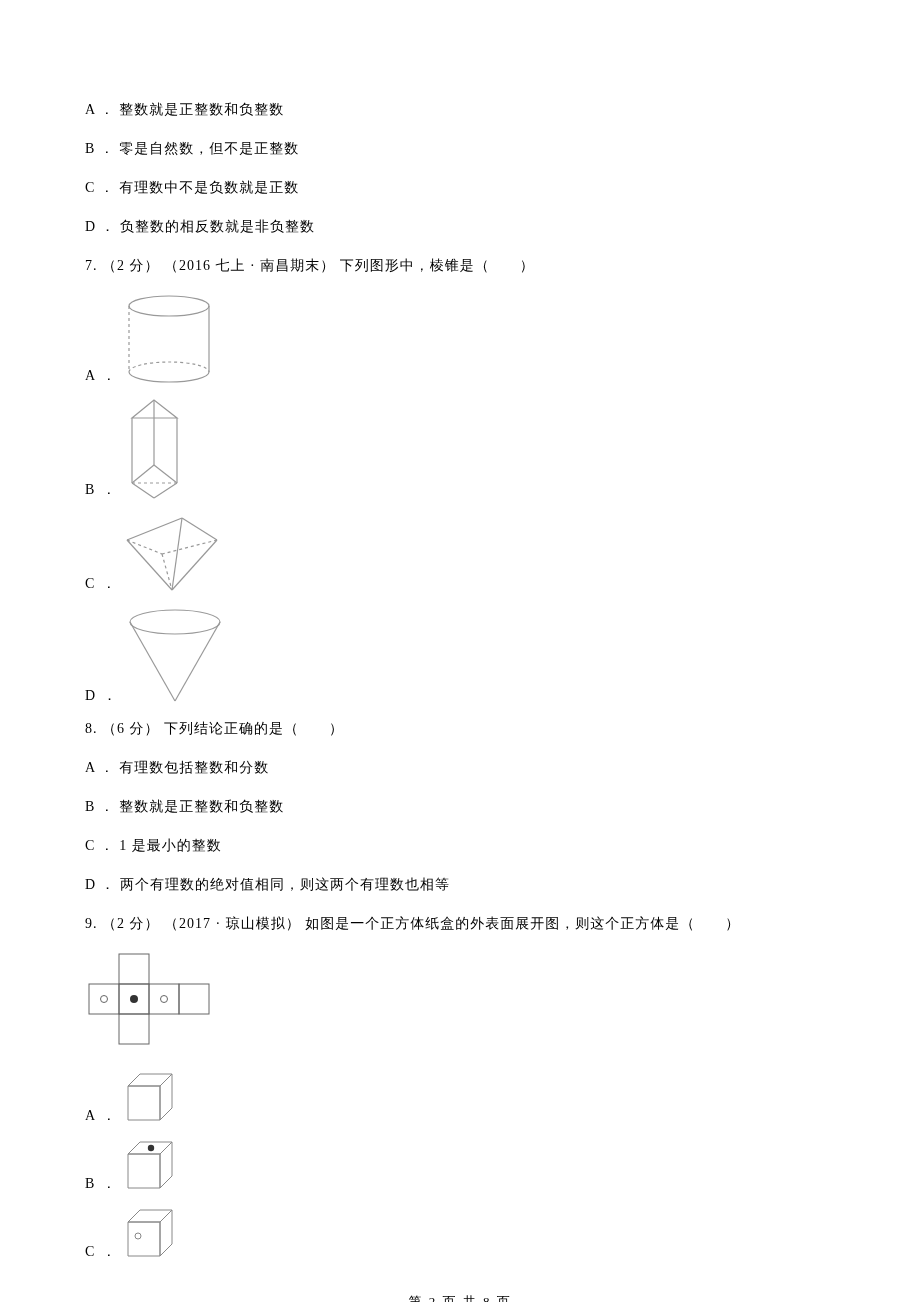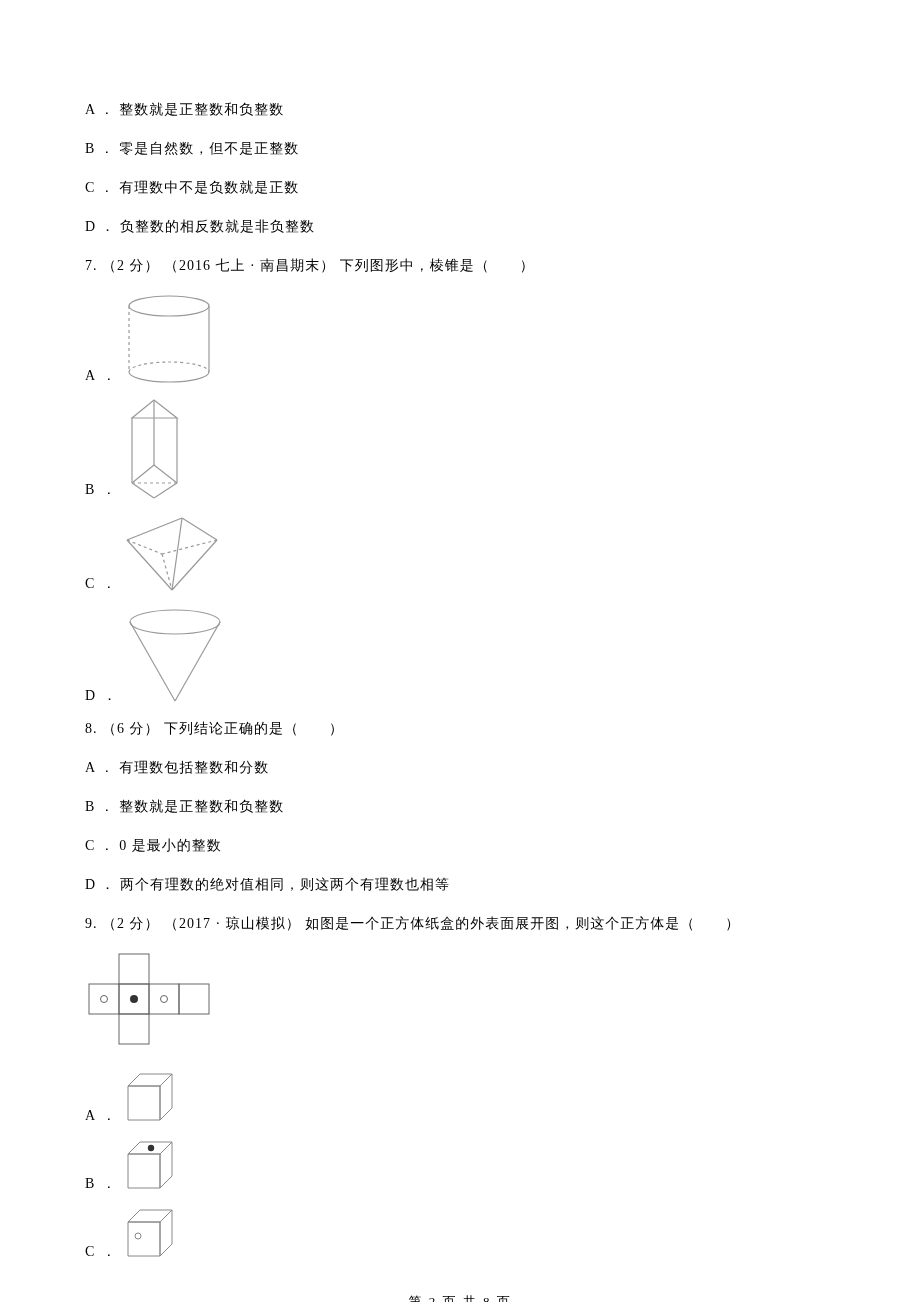--- a/index.html
+++ b/index.html
@@ -99,21 +99,21 @@
     <svg width="105" height="100" viewBox="0 0 105 100">
       <ellipse cx="52" cy="16" rx="45" ry="12" fill="none" stroke="#999" stroke-width="1.2"></ellipse>
       <line x1="7" y1="16" x2="52" y2="95" stroke="#999" stroke-width="1.2"></line>
       <line x1="97" y1="16" x2="52" y2="95" stroke="#999" stroke-width="1.2"></line>
     </svg>
   </div>
 
   <div class="line">8.  （6 分）  下列结论正确的是（　　）</div>
   <div class="line">A ． 有理数包括整数和分数</div>
   <div class="line">B ． 整数就是正整数和负整数</div>
-  <div class="line">C ． 0 是最小的整数</div>
+  <div class="line">C ． 1 是最小的整数</div>
   <div class="line">D ． 两个有理数的绝对值相同，则这两个有理数也相等</div>
 
   <div class="line">9.  （2 分） （2017 · 琼山模拟） 如图是一个正方体纸盒的外表面展开图，则这个正方体是（　　）</div>
 
   <div class="q9-net">
     <svg width="130" height="98" viewBox="0 0 130 98">
       <g stroke="#666" stroke-width="1" fill="none">
         <rect x="34" y="2" width="30" height="30"></rect>
         <rect x="4" y="32" width="30" height="30"></rect>
         <rect x="34" y="32" width="30" height="30"></rect>

